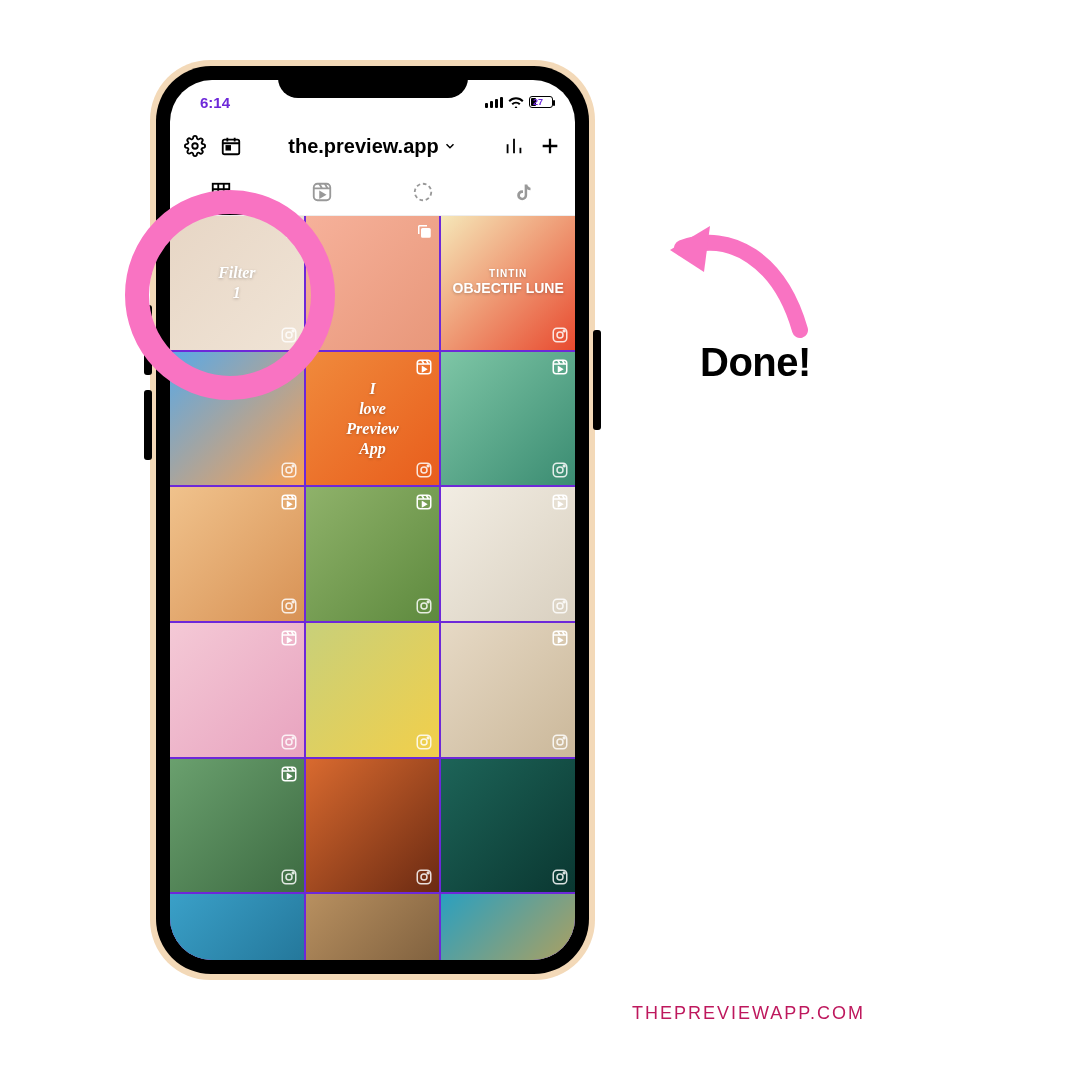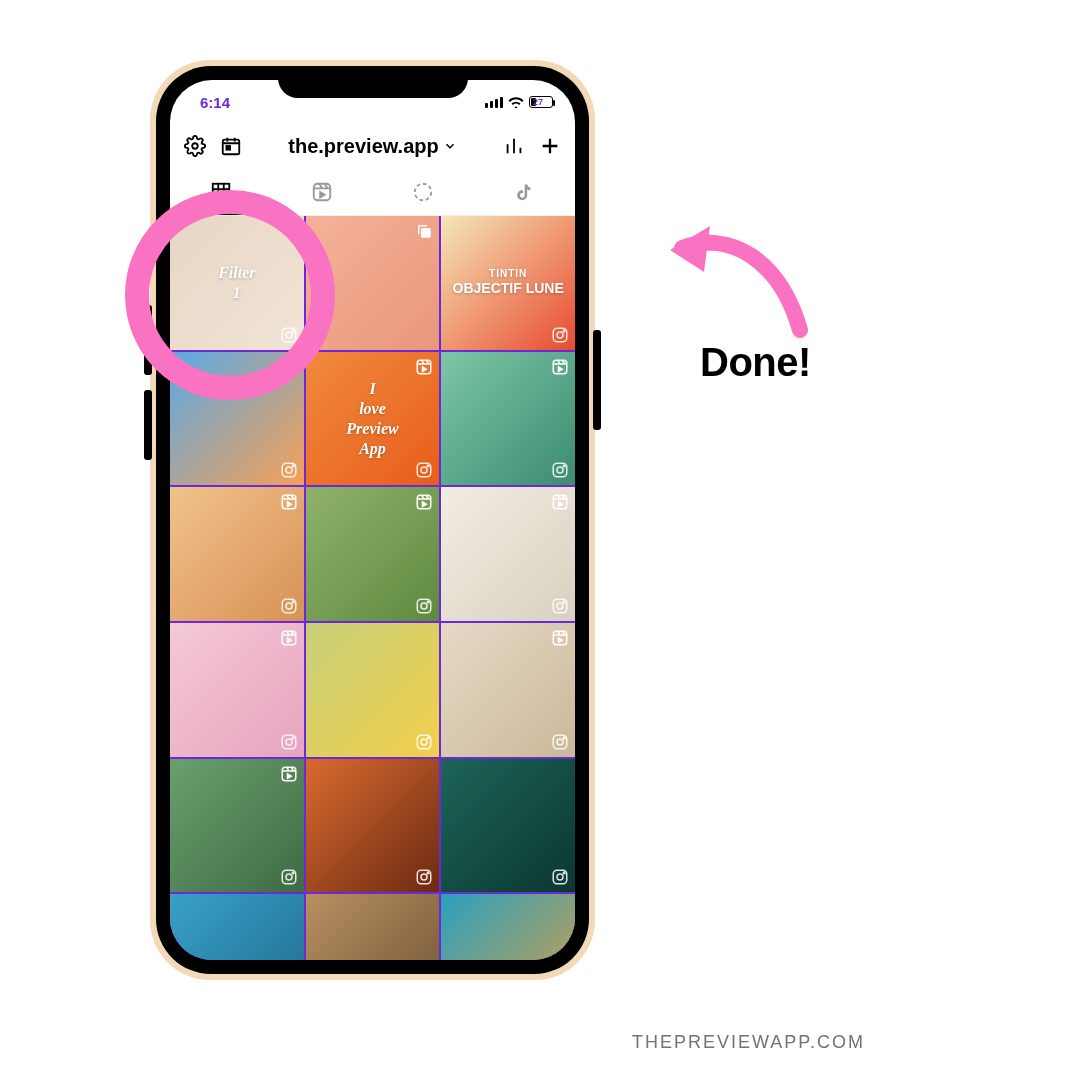--- a/index.html
+++ b/index.html
@@ -174,22 +174,22 @@
     font-size: 40px;
     font-weight: 900;
     letter-spacing: -0.5px;
     color:#000;
     font-family: Arial Black, Arial, sans-serif;
   }
 
   .watermark {
     position:absolute;
     right: 215px;
-    bottom: 27px;
-    color:#737373;
+    bottom: 56px;
+    color:#be185d;
     font-size: 18px;
     letter-spacing: 2px;
     font-weight: 500;
   }
 </style>
 </head>
 <body>
 
 <div class="phone">
   <div class="side-btn left1"></div>

